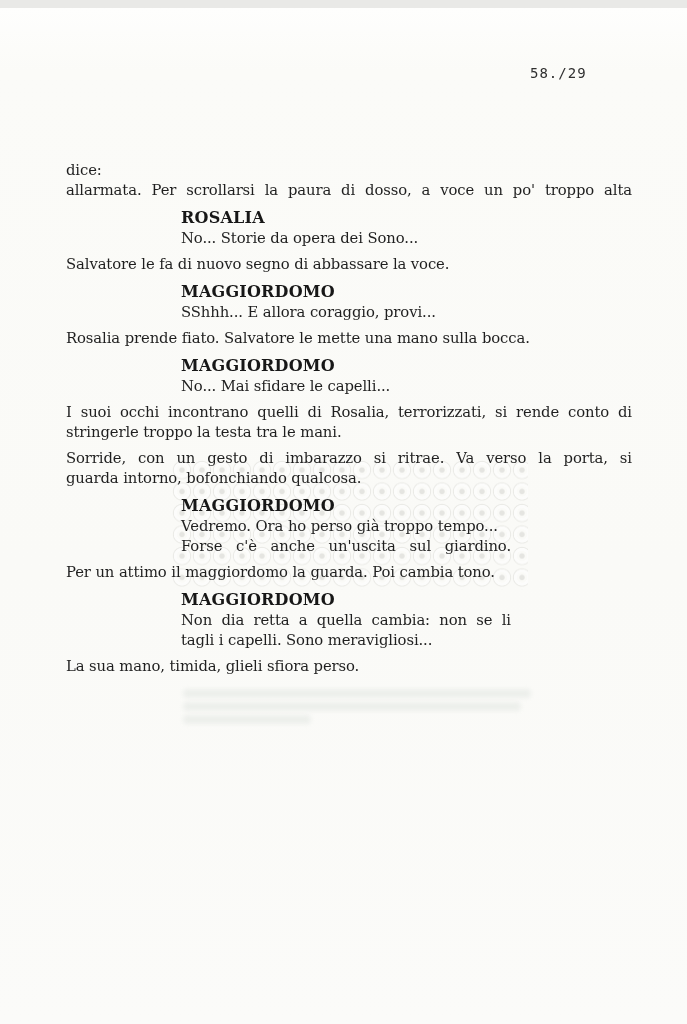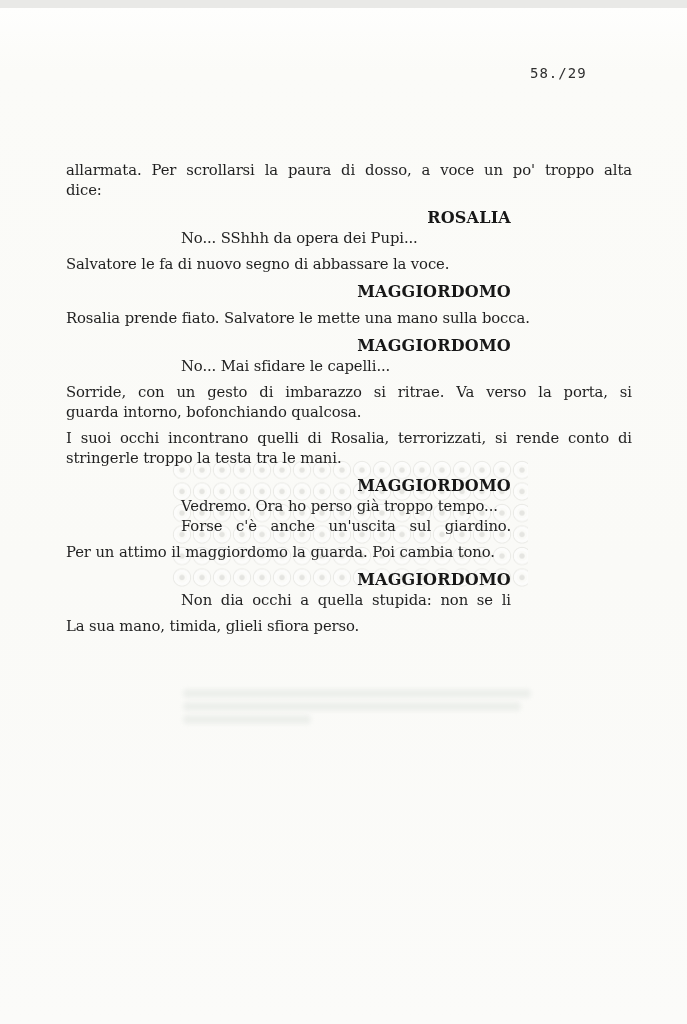--- a/index.html
+++ b/index.html
@@ -22,21 +22,21 @@
   .content {
     position:absolute; left:66px; top:152px; width:566px;
     font-size:14.8px; line-height:20px; letter-spacing:-0.1px;
     z-index:2;
   }
   .action { margin:6px 0 0 0; text-align:justify; }
   .action.first { margin-top:0; }
   .dialogue-block { margin-top:8px; }
   .character {
     margin-left:115px; width:330px;
-    text-align:right; font-weight:bold;
+    text-align:left; font-weight:bold;
     font-size:16px; letter-spacing:0.2px;
     color:#171717;
   }
   .dialogue { margin-left:115px; width:330px; text-align:justify; }
   .line { display:block; }
   .line.j { text-align-last:justify; }
 
   
   .watermark {
     position:absolute; left:172px; top:452px; width:356px; height:130px;
@@ -68,76 +68,80 @@
 
   <div class="bleed">
     <div class="b-line b1"></div>
     <div class="b-line b2"></div>
     <div class="b-line b3"></div>
   </div>
 
   <div class="content">
 
     <p class="action first">
+      <span class="line">dice:</span>
       <span class="line j">allarmata. Per scrollarsi la paura di dosso, a voce un po' troppo alta</span>
-      <span class="line">dice:</span>
     </p>
 
     <div class="dialogue-block">
       <div class="character">ROSALIA</div>
       <div class="dialogue">
-        <span class="line">No... SShhh da opera dei Pupi...</span>
+        <span class="line">No... Storie da opera dei Sono...</span>
       </div>
     </div>
 
     <p class="action">
       <span class="line">Salvatore le fa di nuovo segno di abbassare la voce.</span>
     </p>
 
     <div class="dialogue-block">
       <div class="character">MAGGIORDOMO</div>
+      <div class="dialogue">
+        <span class="line">SShhh... E allora coraggio, provi...</span>
+      </div>
     </div>
 
     <p class="action">
       <span class="line">Rosalia prende fiato. Salvatore le mette una mano sulla bocca.</span>
     </p>
 
     <div class="dialogue-block">
       <div class="character">MAGGIORDOMO</div>
       <div class="dialogue">
         <span class="line">No... Mai sfidare le capelli...</span>
       </div>
     </div>
 
     <p class="action">
-      <span class="line j">Sorride, con un gesto di imbarazzo si ritrae. Va verso la porta, si</span>
-      <span class="line">guarda intorno, bofonchiando qualcosa.</span>
+      <span class="line j">I suoi occhi incontrano quelli di Rosalia, terrorizzati, si rende conto di</span>
+      <span class="line">stringerle troppo la testa tra le mani.</span>
     </p>
 
     <p class="action">
-      <span class="line j">I suoi occhi incontrano quelli di Rosalia, terrorizzati, si rende conto di</span>
-      <span class="line">stringerle troppo la testa tra le mani.</span>
+      <span class="line j">Sorride, con un gesto di imbarazzo si ritrae. Va verso la porta, si</span>
+      <span class="line">guarda intorno, bofonchiando qualcosa.</span>
     </p>
 
     <div class="dialogue-block">
       <div class="character">MAGGIORDOMO</div>
       <div class="dialogue">
         <span class="line">Vedremo. Ora ho perso già troppo tempo...</span>
         <span class="line j">Forse c'è anche un'uscita sul giardino.</span>
       </div>
     </div>
 
     <p class="action">
       <span class="line">Per un attimo il maggiordomo la guarda. Poi cambia tono.</span>
     </p>
 
     <div class="dialogue-block">
       <div class="character">MAGGIORDOMO</div>
       <div class="dialogue">
-        <span class="line j">Non dia occhi a quella stupida: non se li</span>
+        <span class="line j">Non dia retta a quella cambia: non se li</span>
+        <span class="line">tagli i capelli. Sono meravigliosi...</span>
       </div>
     </div>
 
     <p class="action">
       <span class="line">La sua mano, timida, glieli sfiora perso.</span>
     </p>
 
   </div>
 </div>
 

